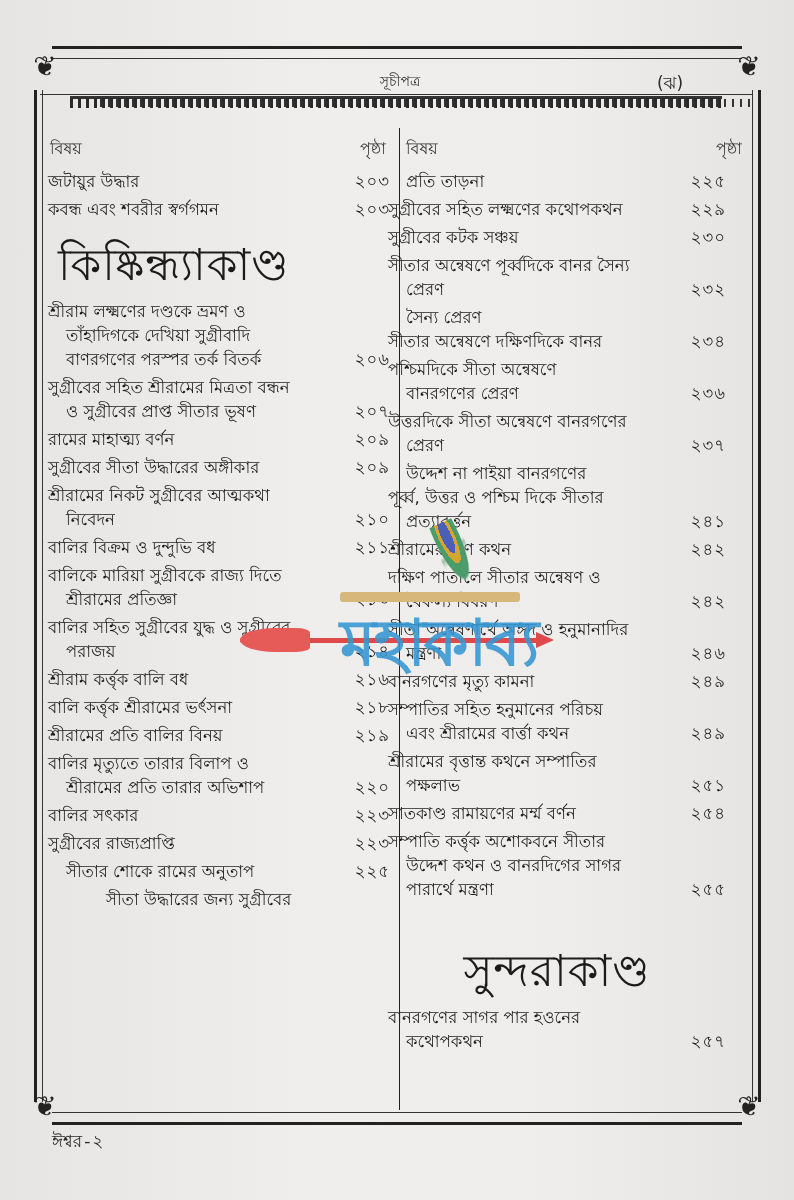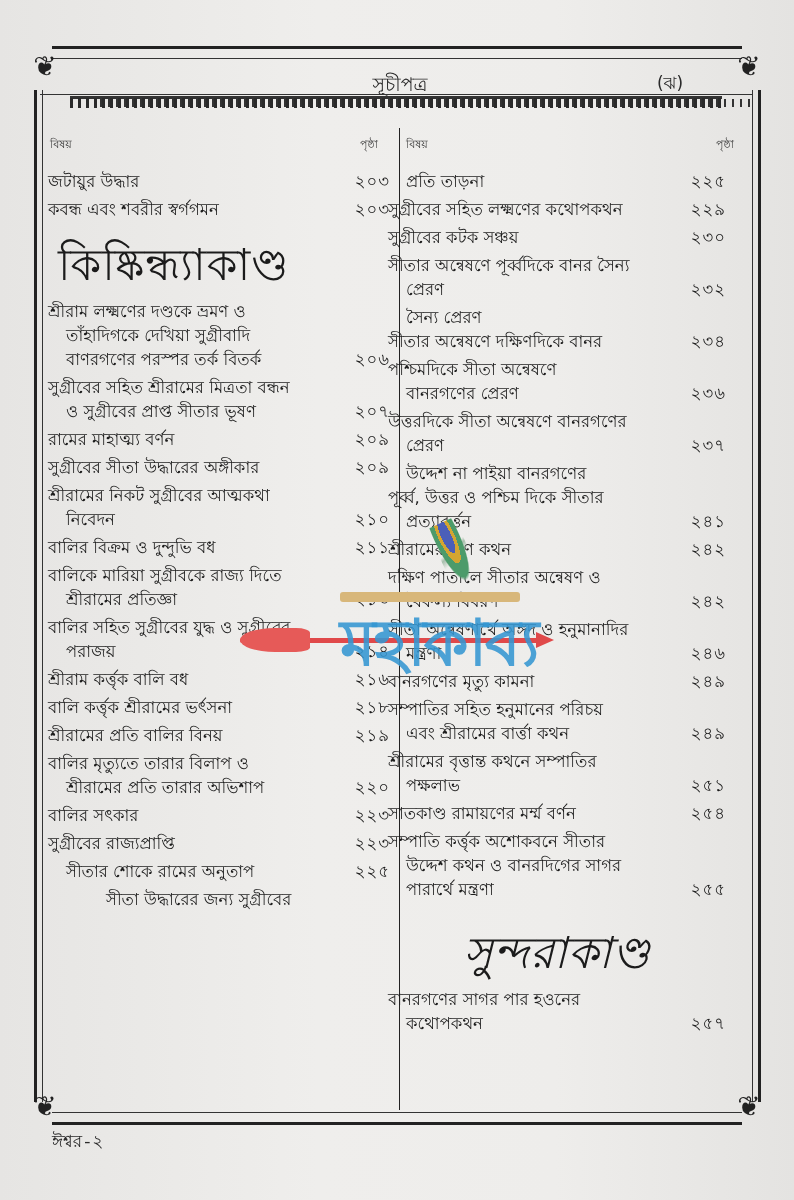--- a/index.html
+++ b/index.html
@@ -35,21 +35,21 @@
     position: absolute; width: 30px; height: 34px;
     font-size: 28px; line-height: 34px; text-align: center; color: #222;
   }
   .corner.tl { left: 30px; top: 50px; }
   .corner.tr { left: 734px; top: 50px; }
   .corner.bl { left: 30px; top: 1090px; }
   .corner.br { left: 734px; top: 1090px; }
 
   .header-title {
     position: absolute; left: 340px; top: 70px; width: 120px; text-align: center;
-    font-size: 19px; color: #2a2a2a;
+    font-size: 14px; color: #2a2a2a;
   }
   .header-page {
     position: absolute; left: 640px; top: 70px; width: 60px; text-align: center;
     font-size: 17px; color: #2a2a2a;
   }
   .ornament-rule {
     position: absolute; left: 40px; top: 94px; width: 712px; height: 14px;
     border-top: 1px solid #333;
     background-image: repeating-linear-gradient(90deg, #333 0 2px, transparent 2px 8px);
     background-size: 100% 8px; background-repeat: no-repeat; background-position: 60px 4px;
@@ -57,21 +57,21 @@
   .ornament-rule .inner {
     position: absolute; left: 30px; right: 30px; top: 3px; height: 10px;
     background-image: repeating-linear-gradient(90deg, #2a2a2a 0 3px, transparent 3px 8px);
   }
   .ornament-rule .inner2 {
     position: absolute; left: 30px; right: 30px; top: 1px; height: 3px;
     background: #333;
   }
 
   .col-head {
-    position: absolute; top: 136px; font-size: 11px; color: #333;
+    position: absolute; top: 136px; font-size: 16px; color: #333;
   }
   .col-divider {
     position: absolute; left: 399px; top: 128px; width: 1px; height: 982px;
     background: #222;
   }
 
   .col {
     position: absolute; top: 170px;
   }
   .col.left { left: 48px; width: 342px; }
@@ -83,21 +83,21 @@
   .entry .page-no {
     position: absolute; right: 0; bottom: 0; font-size: 16.5px; letter-spacing: 1px;
   }
 
   .section-heading {
     font-family: "DejaVu Serif", serif;
     font-size: 44px; line-height: 58px; font-weight: normal;
     color: #1b1b1b; letter-spacing: 1px;
   }
   .section-heading.left { margin: 14px 0 6px 10px; }
-  .section-heading.right { text-align: center; margin: 22px 0 6px 0; font-style: italic; }
+  .section-heading.right { text-align: center; margin: 40px 0 6px 0; }
 
   .footer-sig {
     position: absolute; left: 52px; top: 1128px; font-size: 17px; color: #2a2a2a; font-family: Liberation Mono, monospace;
   }
 
   
   .watermark {
     position: absolute; left: 240px; top: 598px; width: 330px; height: 90px; pointer-events: none;
   }
   .wm-text {

